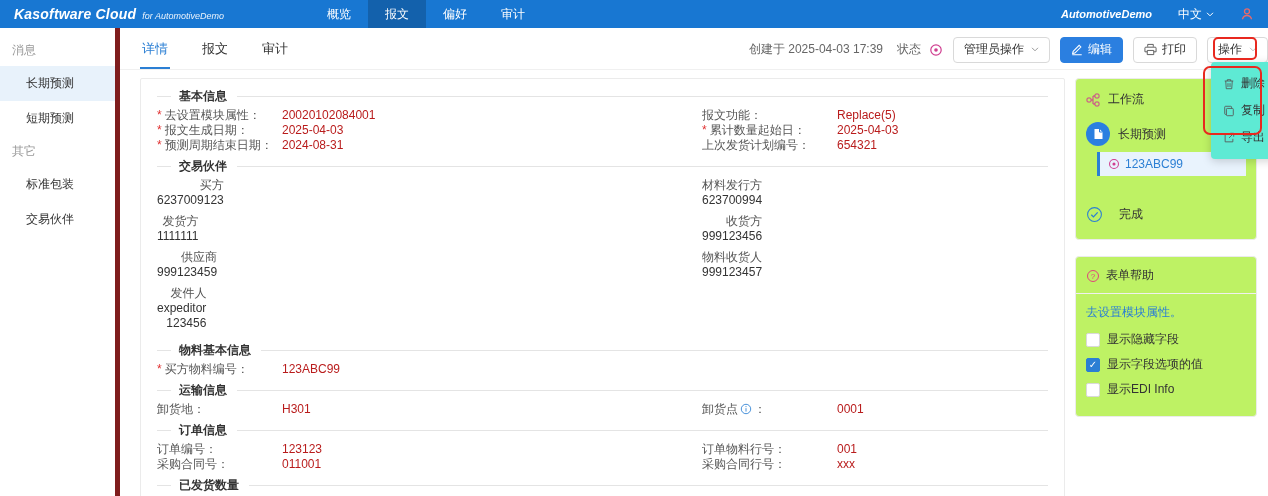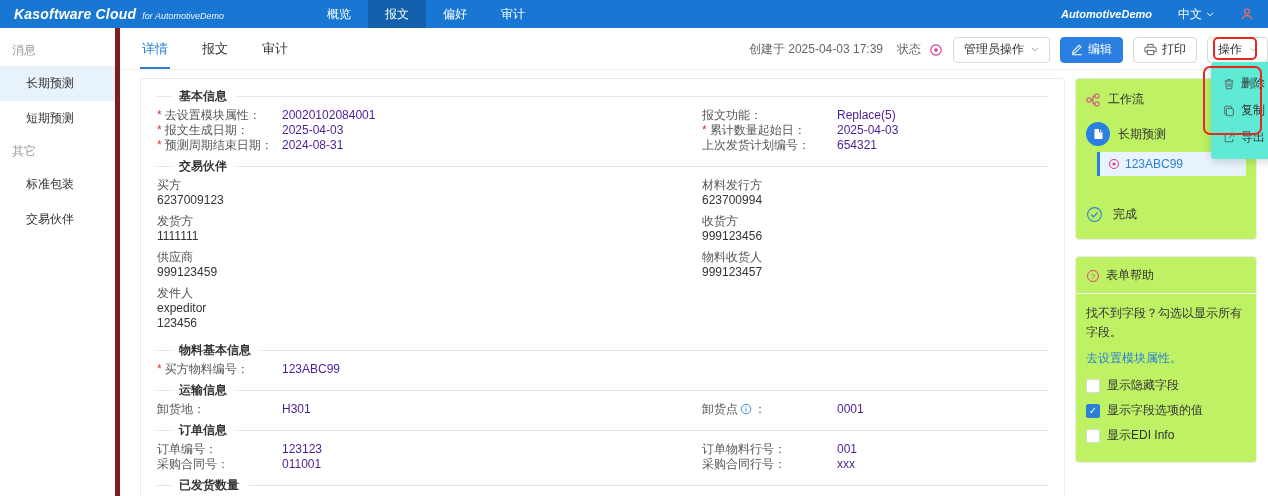--- a/index.html
+++ b/index.html
@@ -43,34 +43,34 @@
   .legend { display:flex; align-items:center; margin:5px 0 3px; }
   .legend .dash { width:14px; height:1px; background:#e4e4e4; margin-right:8px; }
   .legend .title { font-weight:bold; color:#333; font-size:12px; padding-right:10px; }
   .legend .line { flex:1; height:1px; background:#e4e4e4; }
   .frow { display:flex; line-height:15px; }
   .fcol { width:545px; display:flex; flex:none; }
   .fcol.c2 { flex:1; width:auto; }
   .fl { display:inline-flex; min-width:125px; color:#555; }
   .c2 .fl { min-width:135px; }
   .req { color:#e03131; margin-right:3px; }
-  .fvalue { color:#4c1d95; }
-  .stk { margin-bottom:6px; }
+  .fvalue { color:#b91c1c; }
+  .stk { margin-bottom:6px;text-align:right; }
   .stk .slabel { color:#555; line-height:15px; }
   .stk .sval { color:#333; line-height:15px; }
   .info-ic { margin:0 2px; position:relative; top:1px; }
   
   .right-col { width:182px; margin-left:10px; flex:none; }
   .card { border:1px solid #ebebeb; border-radius:4px; background:#bef264; }
   .wf-card { padding:12px 10px 16px; }
   .wf-head { display:flex; align-items:center; gap:8px; margin-bottom:14px; }
   .wf-step { display:flex; align-items:center; gap:8px; }
   .doc-circle { width:24px; height:24px; border-radius:50%; background:#2b7fe0; display:flex; align-items:center; justify-content:center; flex:none; }
   .wf-item { margin:6px 0 0 11px; background:#e9f3fd; border-left:3px solid #2b7fd4; padding:5px 8px; color:#2b7fd4; display:flex; align-items:center; gap:5px; cursor:pointer; }
-  .wf-done { display:flex; align-items:center; gap:10px; margin-top:30px;text-align:right; }
+  .wf-done { display:flex; align-items:center; gap:16px; margin-top:30px;text-align:right; }
   .help-card { margin-top:16px; padding:10px; }
   .help-head { display:flex; align-items:center; gap:6px; padding-bottom:9px; margin:0 -10px 10px; padding-left:10px; border-bottom:1px solid #f0f0f0; }
   .help-hint { line-height:1.6; color:#333; }
   .help-link { color:#2b7fd4; margin:8px 0 10px; cursor:pointer; }
   .chk-row { display:flex; align-items:center; gap:7px; margin-bottom:8px; cursor:pointer; }
   .chk { width:14px; height:14px; border:1px solid #d9d9d9; border-radius:2px; background:#fff; flex:none; display:flex; align-items:center; justify-content:center; font-size:10px; color:#fff; }
   .chk.on { background:#2b7fd4; border-color:#2b7fd4; }
   
   .dropdown { position:absolute; left:1199px; top:62px; width:66px; background:#5eead4; border-radius:4px; box-shadow:0 2px 10px rgba(0,0,0,.18); padding:8px 0; z-index:10;margin-left:12px; }
   .dd-item { display:flex; align-items:center; gap:6px; padding:5px 12px; color:#333; cursor:pointer; }
@@ -401,21 +401,20 @@
         </div>
 
         <div class="card help-card">
           <div class="help-head">
             <svg width="14" height="14" viewBox="0 0 14 14">
                 <circle cx="7" cy="7" r="5.5" fill="none" stroke="#e0457b"></circle>
                 <text x="7" y="9.8" font-size="8" text-anchor="middle" fill="#e0457b">?</text>
               </svg>
             <span>表单帮助</span>
           </div>
-          <div class="help-hint">找不到字段？勾选以显示所有字段。</div>
           <div class="help-link">去设置模块属性。</div>
           <div id="helpChecks">
               <label class="chk-row">
                 <span class="chk"></span>
                 <span>显示隐藏字段</span>
               </label>
               <label class="chk-row">
                 <span class="chk on">✓</span>
                 <span>显示字段选项的值</span>
               </label>

